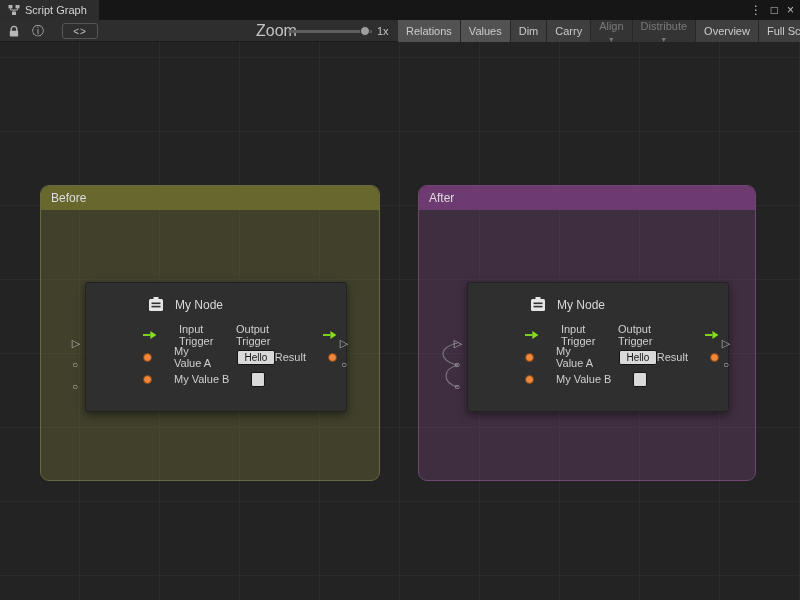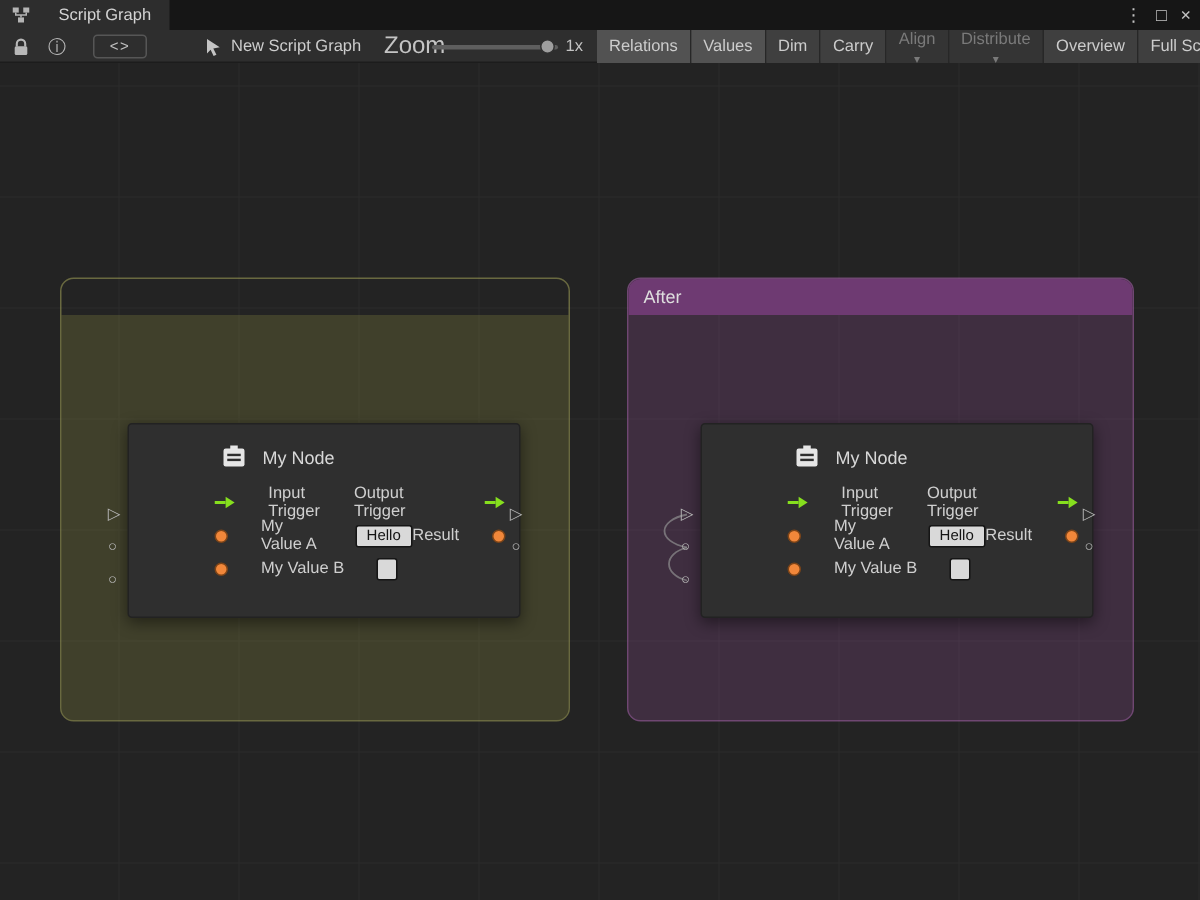--- a/index.html
+++ b/index.html
@@ -2,21 +2,21 @@
 <html><head>
 <meta charset="utf-8">
 <style>
   * { box-sizing: border-box; margin: 0; padding: 0; }
   html,body { width:800px; height:600px; }
   body { font-family:"Liberation Sans", sans-serif; background:#161616; overflow:hidden; }
   .app { position:relative; width:800px; height:600px; background:#232323; overflow:hidden; }
 
   
   .tabbar { position:absolute; top:0; left:0; right:0; height:20px; background:#161616; }
-  .tab { position:absolute; left:0; top:0; height:20px; display:flex; align-items:center; gap:19px;
+  .tab { position:absolute; left:0; top:0; height:20px; display:flex; align-items:center; gap:5px;
          padding:0 12px 0 8px; background:#2d2d2d; color:#d4d4d4; font-size:11px; }
   .win-controls { position:absolute; right:6px; top:0; height:20px; display:flex; align-items:center;
          gap:9px; color:#c2c2c2; font-size:12px; }
 
   
   .toolbar { position:absolute; top:20px; left:0; right:0; height:22px; background:#2e2e2e;
              border-bottom:1px solid #1c1c1c; }
   .tb-abs { position:absolute; top:0; height:22px; display:flex; align-items:center; }
   .lock-btn   { left:8px; }
   .info-btn   { left:32px; color:#b8b8b8; font-size:12px; }
@@ -104,26 +104,20 @@
         <path d="M3.2,6 V4.2 a2.8,2.8 0 0 1 5.6,0 V6" fill="none" stroke="#b8b8b8" stroke-width="1.4"></path>
         <rect x="1.8" y="5.8" width="8.4" height="5.8" rx="1" fill="#b8b8b8"></rect>
       </svg>
     </div>
     <div class="tb-abs info-btn">
       <span>ⓘ</span>
     </div>
     <div class="tb-abs code-btn">
       <span>&lt;&gt;</span>
     </div>
-    <div class="tb-abs graph-select">
-      <svg width="12" height="13" viewBox="0 0 12 13">
-        <path d="M2,1 L10.5,6.5 L6.2,7.3 L8.3,11.5 L6.4,12.4 L4.4,8.2 L2,10.6 Z" fill="#c4c4c4"></path>
-      </svg>
-      <span>New Script Graph</span>
-    </div>
     <span class="tb-abs zoom-label">Zoom</span>
     <div class="slider-track">
       <div class="slider-handle"></div>
     </div>
     <span class="tb-abs zoom-value">1x</span>
 
     <div class="tb-buttons">
       <div class="btn active">
         <span>Relations</span>
       </div>
@@ -149,20 +143,23 @@
       </div>
       <div class="btn">
         <span>Full Scr</span>
       </div>
     </div>
   </div>
 
   <div class="canvas">
 
     <div class="group before">
+      <div class="group-header">
+        <span>Before</span>
+      </div>
       <div class="group-body"></div>
     </div>
     <div class="group after">
       <div class="group-header">
         <span>After</span>
       </div>
       <div class="group-body"></div>
     </div>
 
     <svg class="wires" width="30" height="62" viewBox="0 0 30 62">

